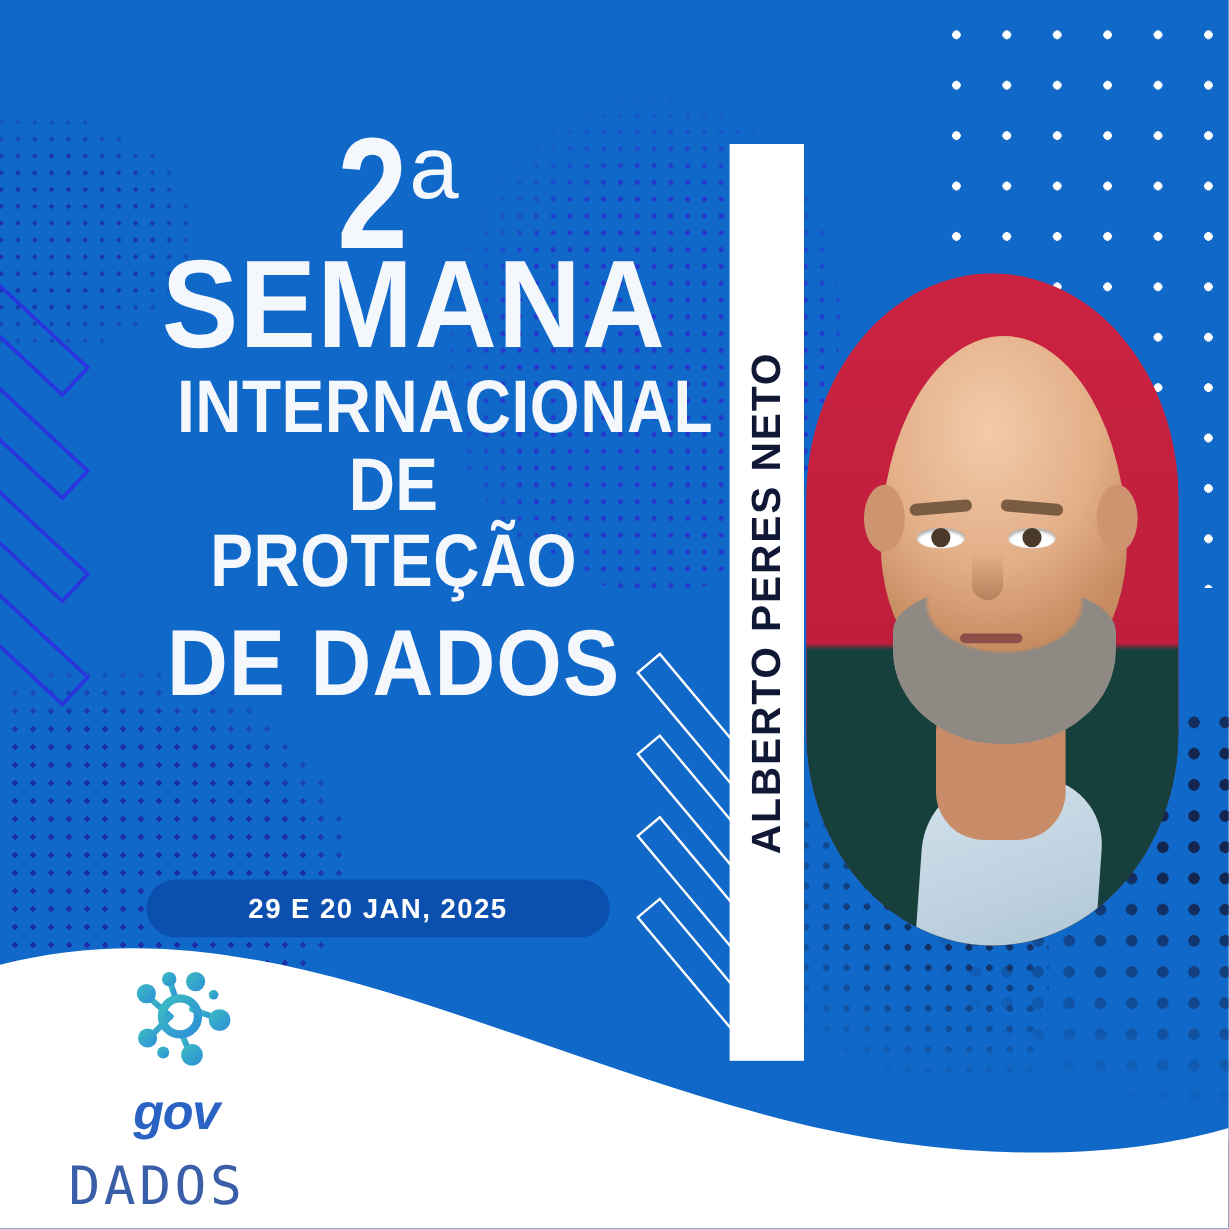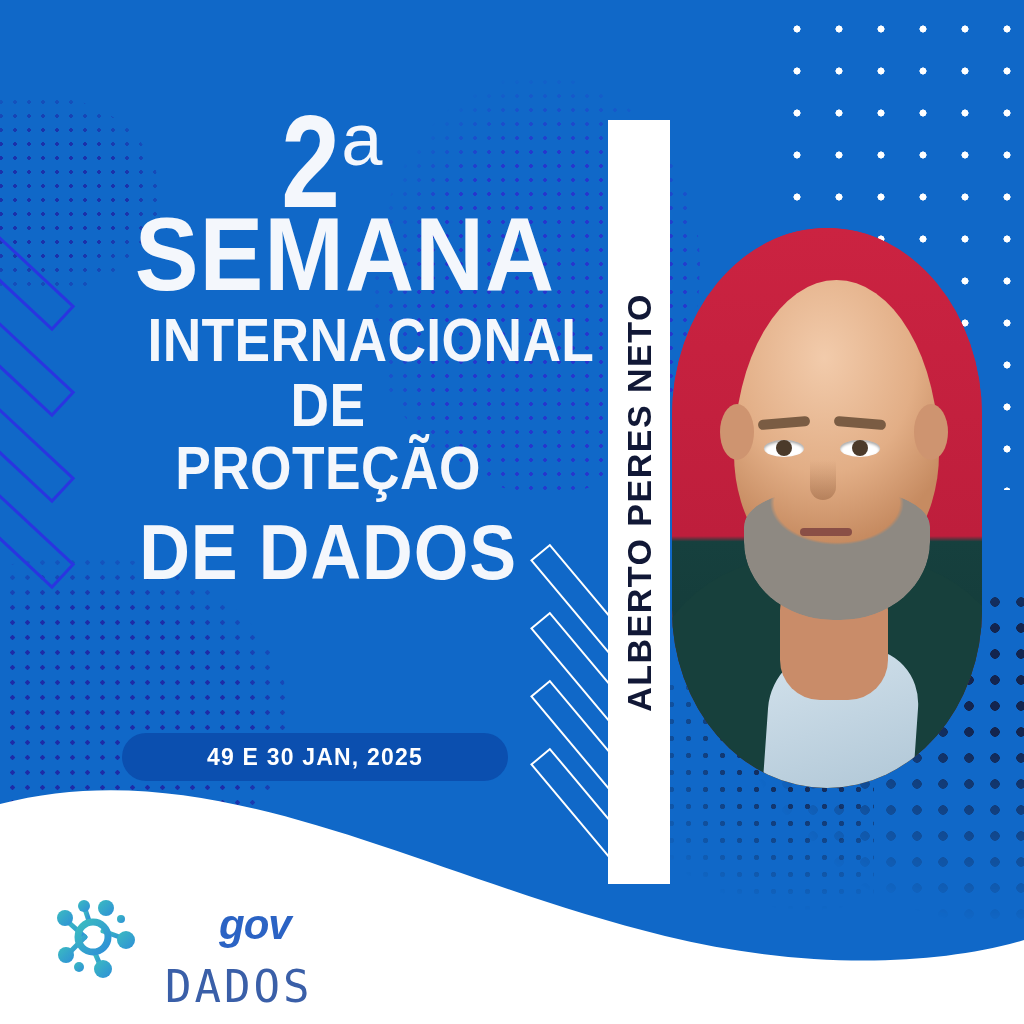--- a/index.html
+++ b/index.html
@@ -243,21 +243,21 @@
   .date-text{
     color:#ffffff; font-size:23px; font-weight:bold; letter-spacing:1.2px;
   }
 
   
   .wave-svg{ position:absolute; left:0; bottom:0; width:1024px; height:260px; }
 
   
   .logo{
     position:absolute; left:55px; bottom:45px;
-    display:flex; align-items:center; gap:22px;
+    display:flex; align-items:center; gap:12px;flex-direction:column;
   }
   .logo-mark{ width:86px; height:82px; flex:none; }
   .logo-words{ position:relative; width:200px; height:78px; }
   .logo-gov{
     position:absolute; left:56px; top:2px;
     font-size:42px; font-weight:bold; font-style:italic;
     color:#2B63C4; letter-spacing:-1px;
   }
   .logo-dados{
     position:absolute; left:2px; top:38px;
@@ -324,21 +324,21 @@
       <span class="ord-num">2</span>
       <span class="ord-sup">a</span>
     </div>
     <div class="line-semana">SEMANA</div>
     <div class="line-intl">INTERNACIONAL</div>
     <div class="line-prot">DE PROTEÇÃO</div>
     <div class="line-dados">DE DADOS</div>
   </div>
 
   <div class="date-pill">
-    <span class="date-text">49 E 30 JAN, 2025</span>
+    <span class="date-text">29 E 20 JAN, 2025</span>
   </div>
 
   <svg class="wave-svg" viewBox="0 0 1024 260" preserveAspectRatio="none">
     <path d="M0,58 C210,-6 420,128 660,186 C800,220 930,214 1024,186 L1024,260 L0,260 Z" fill="#0D3C85"></path>
     <path d="M0,40 C215,-16 420,112 665,172 C805,206 935,202 1024,176 L1024,260 L0,260 Z" fill="#FFFFFF"></path>
   </svg>
 
   <div class="logo">
     <svg class="logo-mark" viewBox="0 0 86 82">
       <defs>

